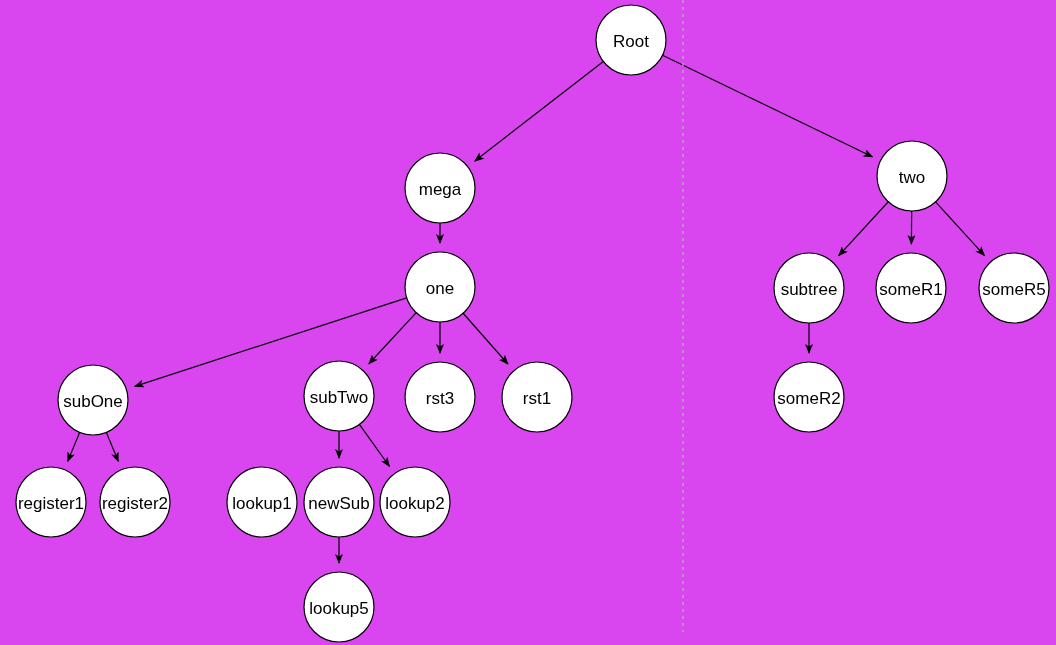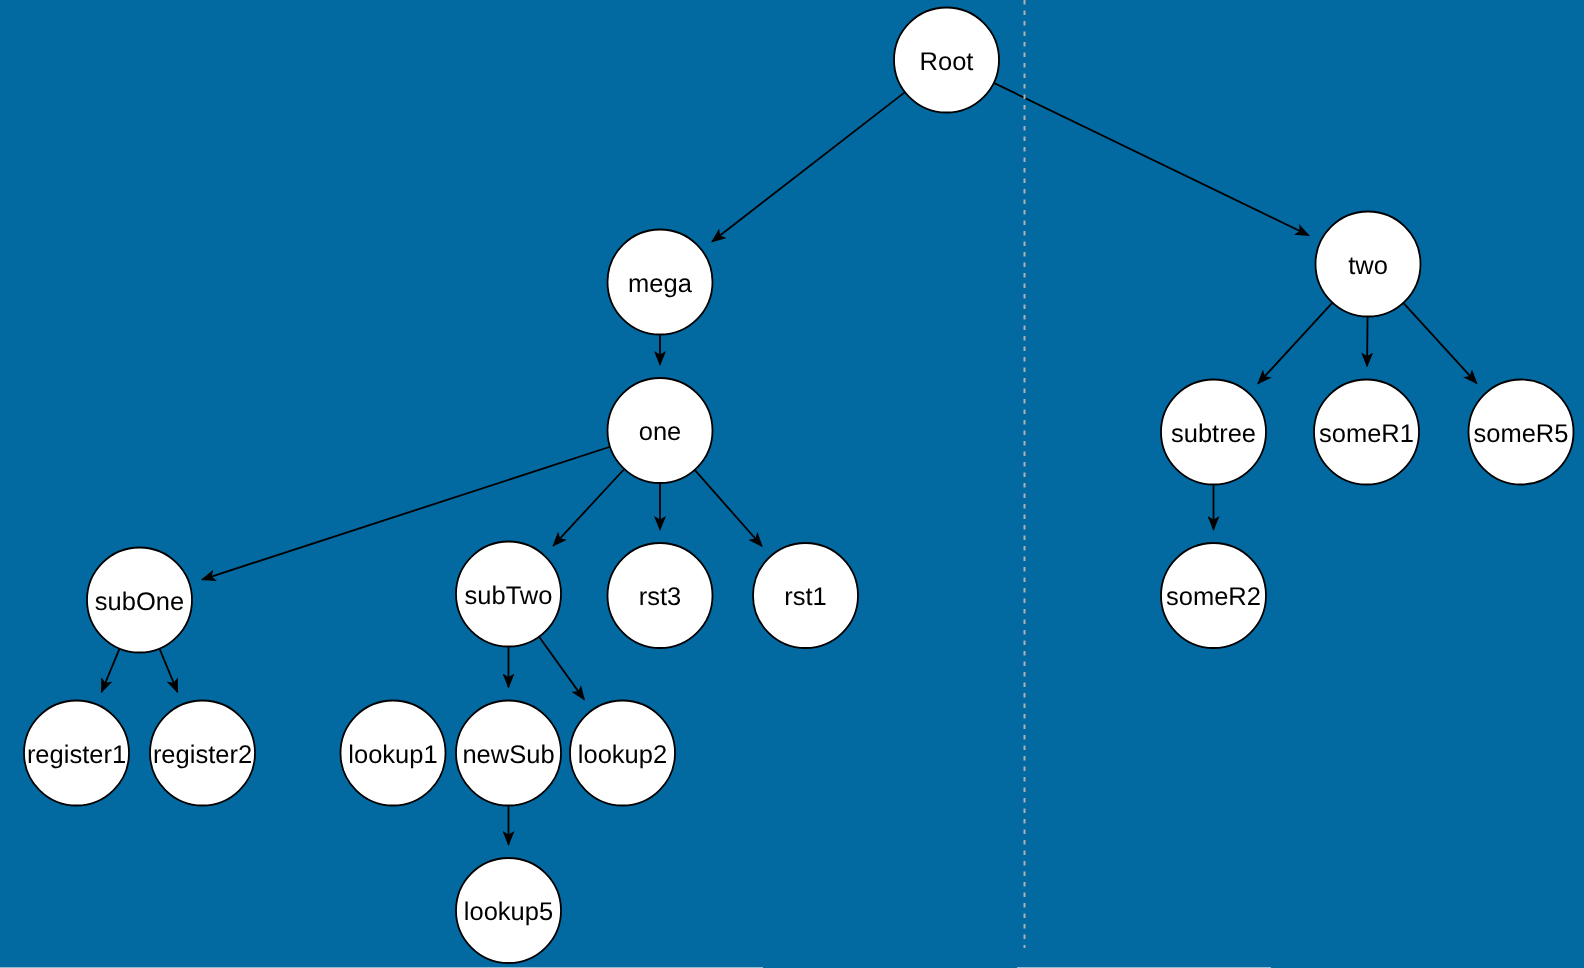--- a/index.html
+++ b/index.html
@@ -4,21 +4,21 @@
 <style>
   html, body {
     margin: 0;
     padding: 0;
     background: #ffffff;
   }
   #canvas {
     position: relative;
     width: 1056px;
     height: 645px;
-    background: #0369a1;
+    background: #d946ef;
     overflow: hidden;
     font-family: "Liberation Sans", sans-serif;
   }
   #diagram-svg {
     position: absolute;
     top: 0;
     left: 0;
     width: 1056px;
     height: 645px;
   }

